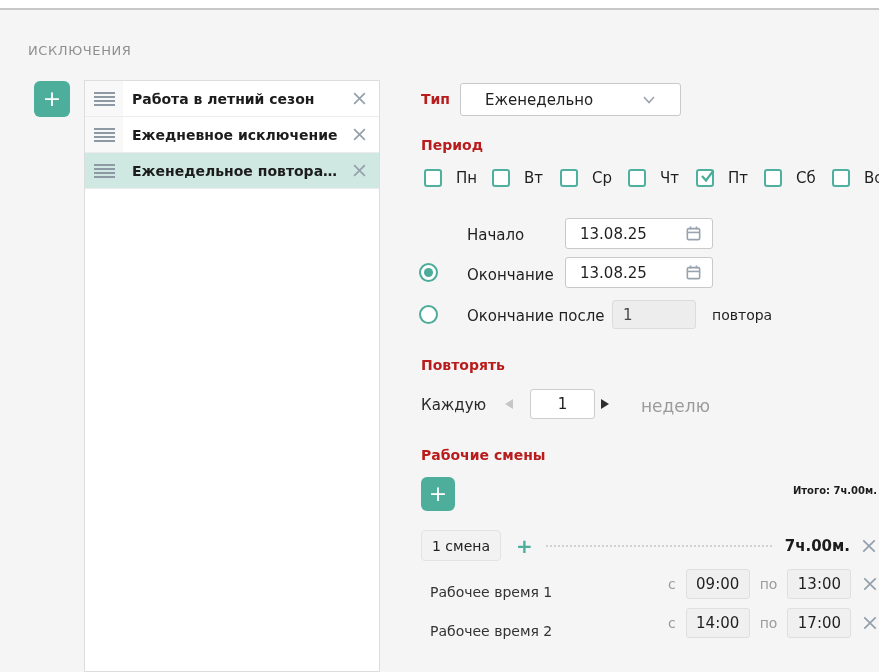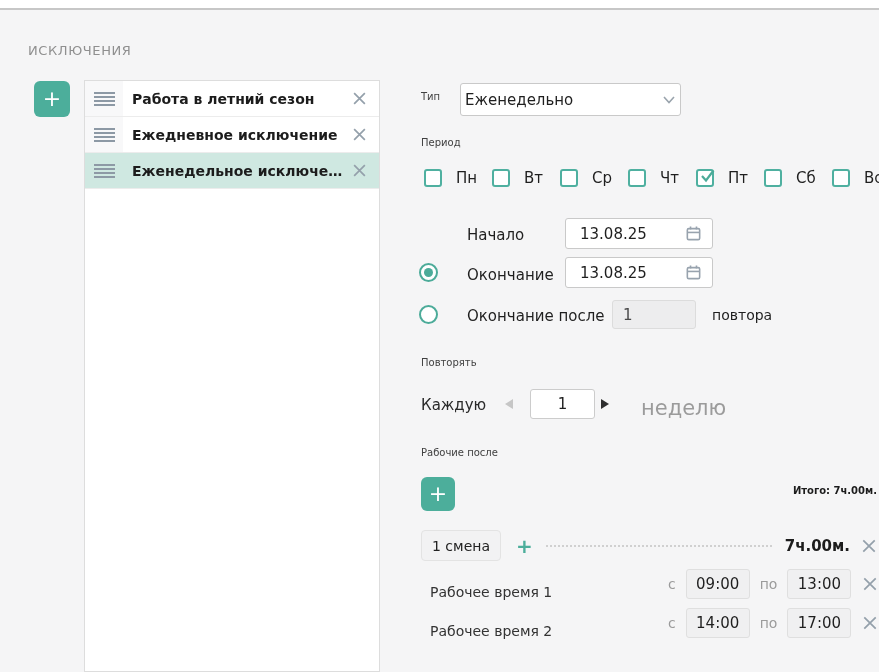--- a/index.html
+++ b/index.html
@@ -17,26 +17,26 @@
   .list-item { height:36px; display:flex; align-items:center; border-bottom:1px solid #ececec; background:#fff; }
   .list-item.selected { background:#cfe8e1; }
   .drag-zone { width:38px; height:100%; background:#f8f8f9; display:flex; align-items:center; justify-content:center; flex:none; }
   .list-item.selected .drag-zone { background:transparent; }
   .hamburger { width:21px; height:14px;
     background:repeating-linear-gradient(to bottom,#8d99a5 0 2px,transparent 2px 4px); }
   .li-label { flex:1; margin-left:9px; font-size:14px; font-weight:700; color:#1c1c1c; white-space:nowrap; overflow:hidden; }
   .x-btn { flex:none; margin-right:12px; cursor:pointer; display:flex; align-items:center; }
 
   
-  .b-label { font-weight:400; font-size:10px; color:#404040; position:absolute; }
+  .b-label { font-weight:700; font-size:14px; color:#b91c1c; position:absolute; }
   .gray { color:#9b9b9b; }
 
   .type-row-label { left:421px; top:91px; }
   .select-box { position:absolute; left:460px; top:83px; width:221px; height:33px; background:#fff; border:1px solid #c9c9c9;
-                border-radius:3px; display:flex; align-items:center; padding:0 4px; cursor:pointer; }
+                border-radius:3px; display:flex; align-items:center; padding:0 24px; cursor:pointer; }
   .select-box .val { flex:1; font-size:15px; color:#1f1f1f; }
 
   .period-label { left:421px; top:137px; }
   .day-group { position:absolute; top:169px; display:flex; align-items:center; }
   .checkbox { width:18px; height:18px; border:2px solid #4fb0a0; border-radius:3px; background:#fff; position:relative; cursor:pointer; flex:none; }
   .checkbox svg.check { display:none; position:absolute; left:1px; top:-3px; }
   .day-group.checked .checkbox svg.check { display:block; }
   .day-label { margin-left:14px; font-size:15px; color:#1f1f1f; }
 
   .form-label { position:absolute; left:467px; font-size:15px; color:#1f1f1f; }
@@ -52,21 +52,21 @@
   .count-box .val { font-size:15px; color:#4a4a4a; }
 
   .repeat-label { left:421px; top:357px; }
   .every-label { position:absolute; left:421px; top:396px; font-size:15px; color:#2a2a2a; }
   .arrow { position:absolute; width:0; height:0; cursor:pointer; }
   .arrow.left { left:505px; top:399px; border-top:5px solid transparent; border-bottom:5px solid transparent; border-right:8px solid #c6c6c6; }
   .arrow.right { left:601px; top:399px; border-top:5px solid transparent; border-bottom:5px solid transparent; border-left:8px solid #2e2e2e; }
   .stepper-box { position:absolute; left:530px; top:389px; width:65px; height:30px; background:#fff; border:1px solid #ccc; border-radius:3px;
                  display:flex; align-items:center; justify-content:center; }
   .stepper-box .val { font-size:15px; color:#1f1f1f; }
-  .unit-label { position:absolute; left:641px; top:396px; font-size:21px; }
+  .unit-label { position:absolute; left:641px; top:396px; font-size:17px; }
 
   .shifts-label { left:421px; top:447px; }
   .add-btn.shift { left:421px; top:477px; width:34px; height:34px; }
   .total-label { position:absolute; left:650px; top:485px; width:227px; text-align:right; font-size:10px; font-weight:700; color:#1c1c1c; white-space:nowrap; }
 
   .group-row { position:absolute; left:421px; top:530px; width:456px; height:31px; display:flex; align-items:center; }
   .shift-chip { width:80px; height:31px; background:#f2f2f3; border:1px solid #e3e3e3; border-radius:4px;
                 display:flex; align-items:center; justify-content:center; font-size:14px; color:#222; cursor:pointer; flex:none; }
   .chip-plus { margin-left:15px; color:#4cae9b; font-size:20px; font-weight:700; line-height:1; cursor:pointer; flex:none; }
   .leader { flex:1; margin:0 13px; border-top:2px dotted #d0d0d0; height:0; }
@@ -113,21 +113,21 @@
       <span class="x-btn">
         <svg width="15" height="15" viewBox="0 0 14 14">
             <path d="M2 2 L12 12 M12 2 L2 12" stroke="#94a0ab" stroke-width="1.6" fill="none"></path>
           </svg>
       </span>
     </div>
     <div class="list-item selected">
       <span class="drag-zone">
           <span class="hamburger"></span>
         </span>
-      <span class="li-label">Еженедельное исключе…</span>
+      <span class="li-label">Еженедельное повтора…</span>
       <span class="x-btn">
         <svg width="15" height="15" viewBox="0 0 14 14">
             <path d="M2 2 L12 12 M12 2 L2 12" stroke="#94a0ab" stroke-width="1.6" fill="none"></path>
           </svg>
       </span>
     </div>
   </div>
 
   <div class="b-label type-row-label">Тип</div>
   <div class="select-box">
@@ -206,21 +206,21 @@
 
   <div class="b-label repeat-label">Повторять</div>
   <div class="every-label">Каждую</div>
   <div class="arrow left"></div>
   <div class="stepper-box">
     <span class="val">1</span>
   </div>
   <div class="arrow right"></div>
   <div class="unit-label gray">неделю</div>
 
-  <div class="b-label shifts-label">Рабочие после</div>
+  <div class="b-label shifts-label">Рабочие смены</div>
   <div class="add-btn shift">+</div>
   <div class="total-label">Итого: 7ч.00м.</div>
 
   <div class="group-row">
     <div class="shift-chip">1 смена</div>
     <div class="chip-plus">+</div>
     <div class="leader"></div>
     <div class="duration">7ч.00м.</div>
     <span class="x-btn">
       <svg width="16" height="16" viewBox="0 0 14 14">

